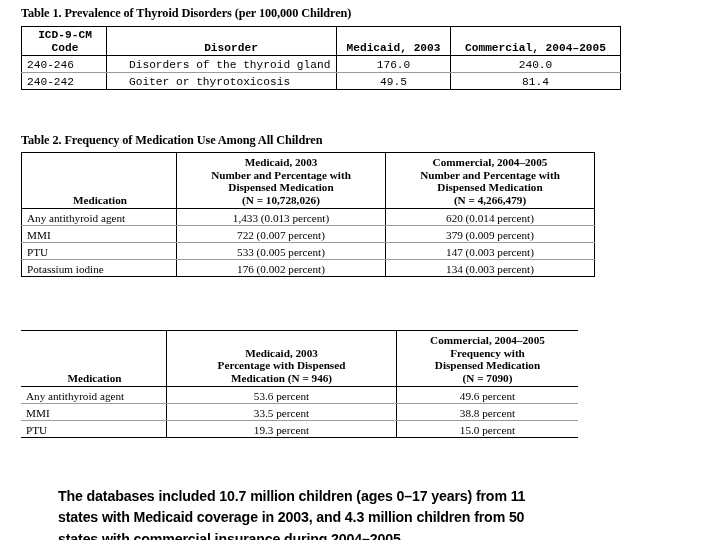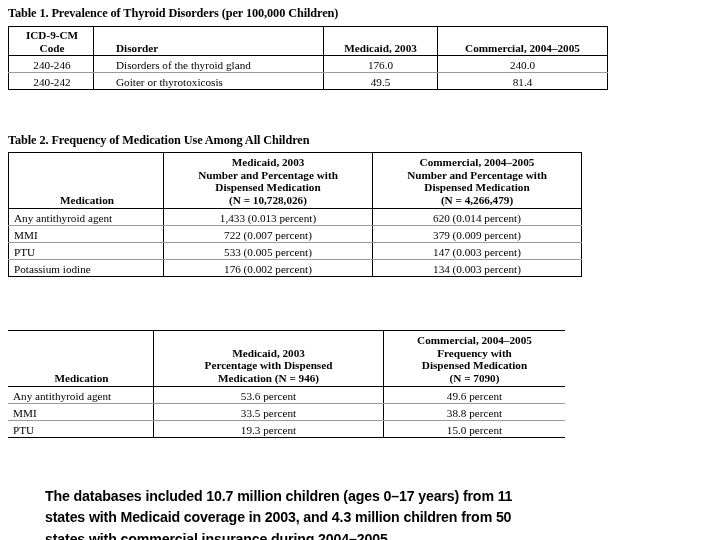--- a/index.html
+++ b/index.html
@@ -13,20 +13,21 @@
     overflow: hidden;
     font-family: "Liberation Serif", "DejaVu Serif", serif;
     color: #000000;
     -webkit-font-smoothing: none;
   }
 
   .page {
     position: relative;
     width: 708px;
     height: 540px;
+    margin-left: 13px;
   }
 
   
   .tbl-caption {
     position: absolute;
     font-family: "Liberation Serif", "DejaVu Serif", serif;
     font-weight: bold;
     font-size: 12.3px;
     letter-spacing: -0.1px;
     white-space: nowrap;
@@ -52,38 +53,39 @@
     font-weight: bold;
     text-align: center;
   }
 
   
   #table1 {
     left: 8px;
     top: 26px;
     width: 552px;
     border: 1px solid #000;
+    font-family: Liberation Mono, monospace;
   }
   #table1 th, #table1 td {
     border-left: 1px solid #000;
     border-right: 1px solid #000;
   }
   #table1 thead th {
     border-bottom: 1px solid #000;
     padding-top: 2px;
     padding-bottom: 1px;
   }
   #table1 tbody td {
     border-bottom: 1px solid #9b9b9b;
     padding-top: 1px;
     padding-bottom: 1px;
     height: 14px;
   }
   #table1 tbody tr:last-child td { border-bottom: none; }
-  #table1 .c-code   { width: 76px;  text-align: center;   padding-left: 5px; }
+  #table1 .c-code   { width: 76px;  text-align: left;   padding-left: 5px; }
   #table1 .c-dis    { width: 204px; text-align: left;   padding-left: 22px; }
   #table1 .c-medi   { width: 107px; text-align: center; }
   #table1 .c-comm   { width: 163px; text-align: center; }
   #table1 .hdr-code { text-align: center; }
   #table1 .cont-line {
     border-bottom: none;
     border-top: none;
     padding-left: 46px;
   }
   #table1 .blankcell { border-bottom: none; }
@@ -165,21 +167,21 @@
 
   <div class="tbl-caption" style="left:8px; top:6px;">Table 1. Prevalence of Thyroid Disorders (per 100,000 Children)</div>
 
   <table class="dtable" id="table1">
     <thead>
       <tr>
         <th class="c-code hdr-code">
           <span class="hline">ICD-9-CM</span>
           <span class="hline">Code</span>
         </th>
-        <th class="c-dis" style="">Disorder</th>
+        <th class="c-dis" style="text-align:center;">Disorder</th>
         <th class="c-medi">Medicaid, 2003</th>
         <th class="c-comm">Commercial, 2004–2005</th>
       </tr>
     </thead>
     <tbody>
       <tr>
         <td class="c-code">240-246</td>
         <td class="c-dis">Disorders of the thyroid gland</td>
         <td class="c-medi">176.0</td>
         <td class="c-comm">240.0</td>

